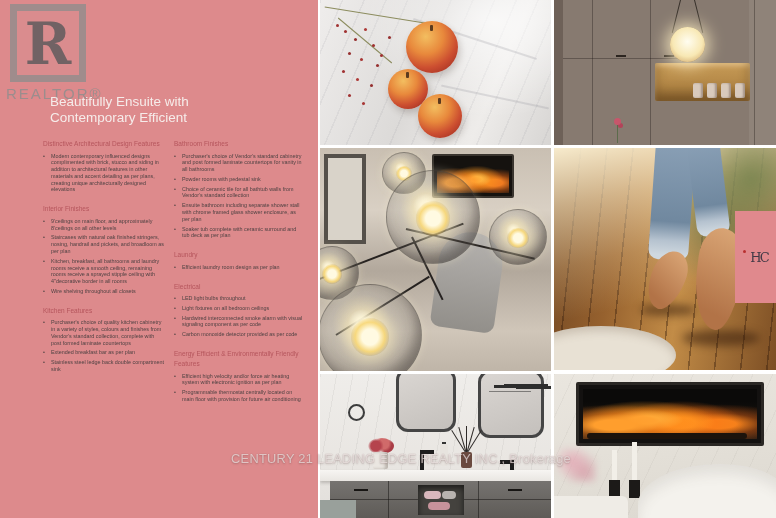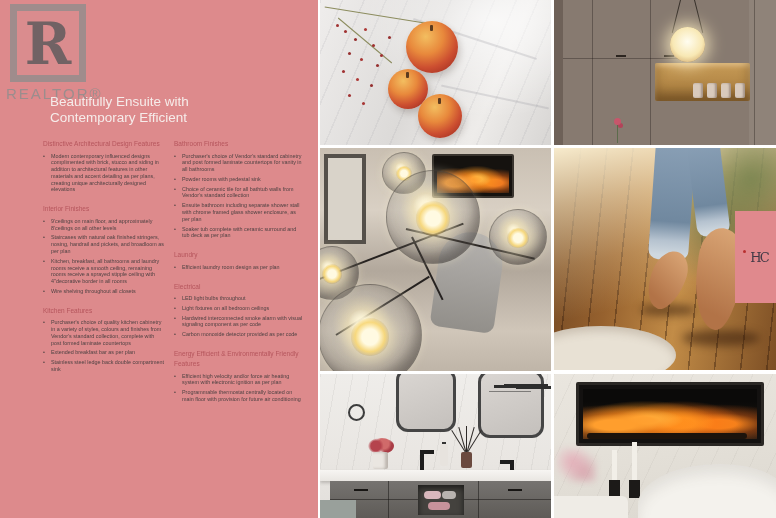--- a/index.html
+++ b/index.html
@@ -410,14 +410,15 @@
     <div class="chair6"></div>
   </div>
 
   <div class="brandcard">
     <div class="monogram">
       <span class="mdot"></span>
       <span>HC</span>
     </div>
   </div>
 
+  <div class="wmark">CENTURY 21 LEADING EDGE REALTY INC., Brokerage</div>
 
 </div>
 
 </body></html>

